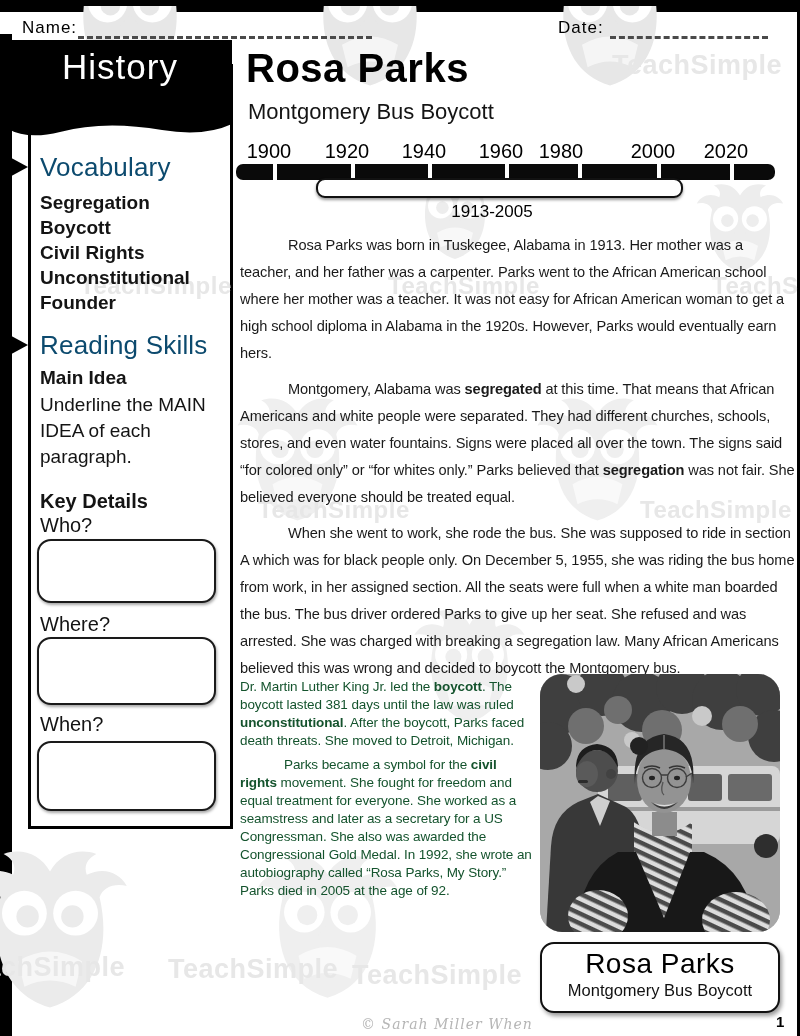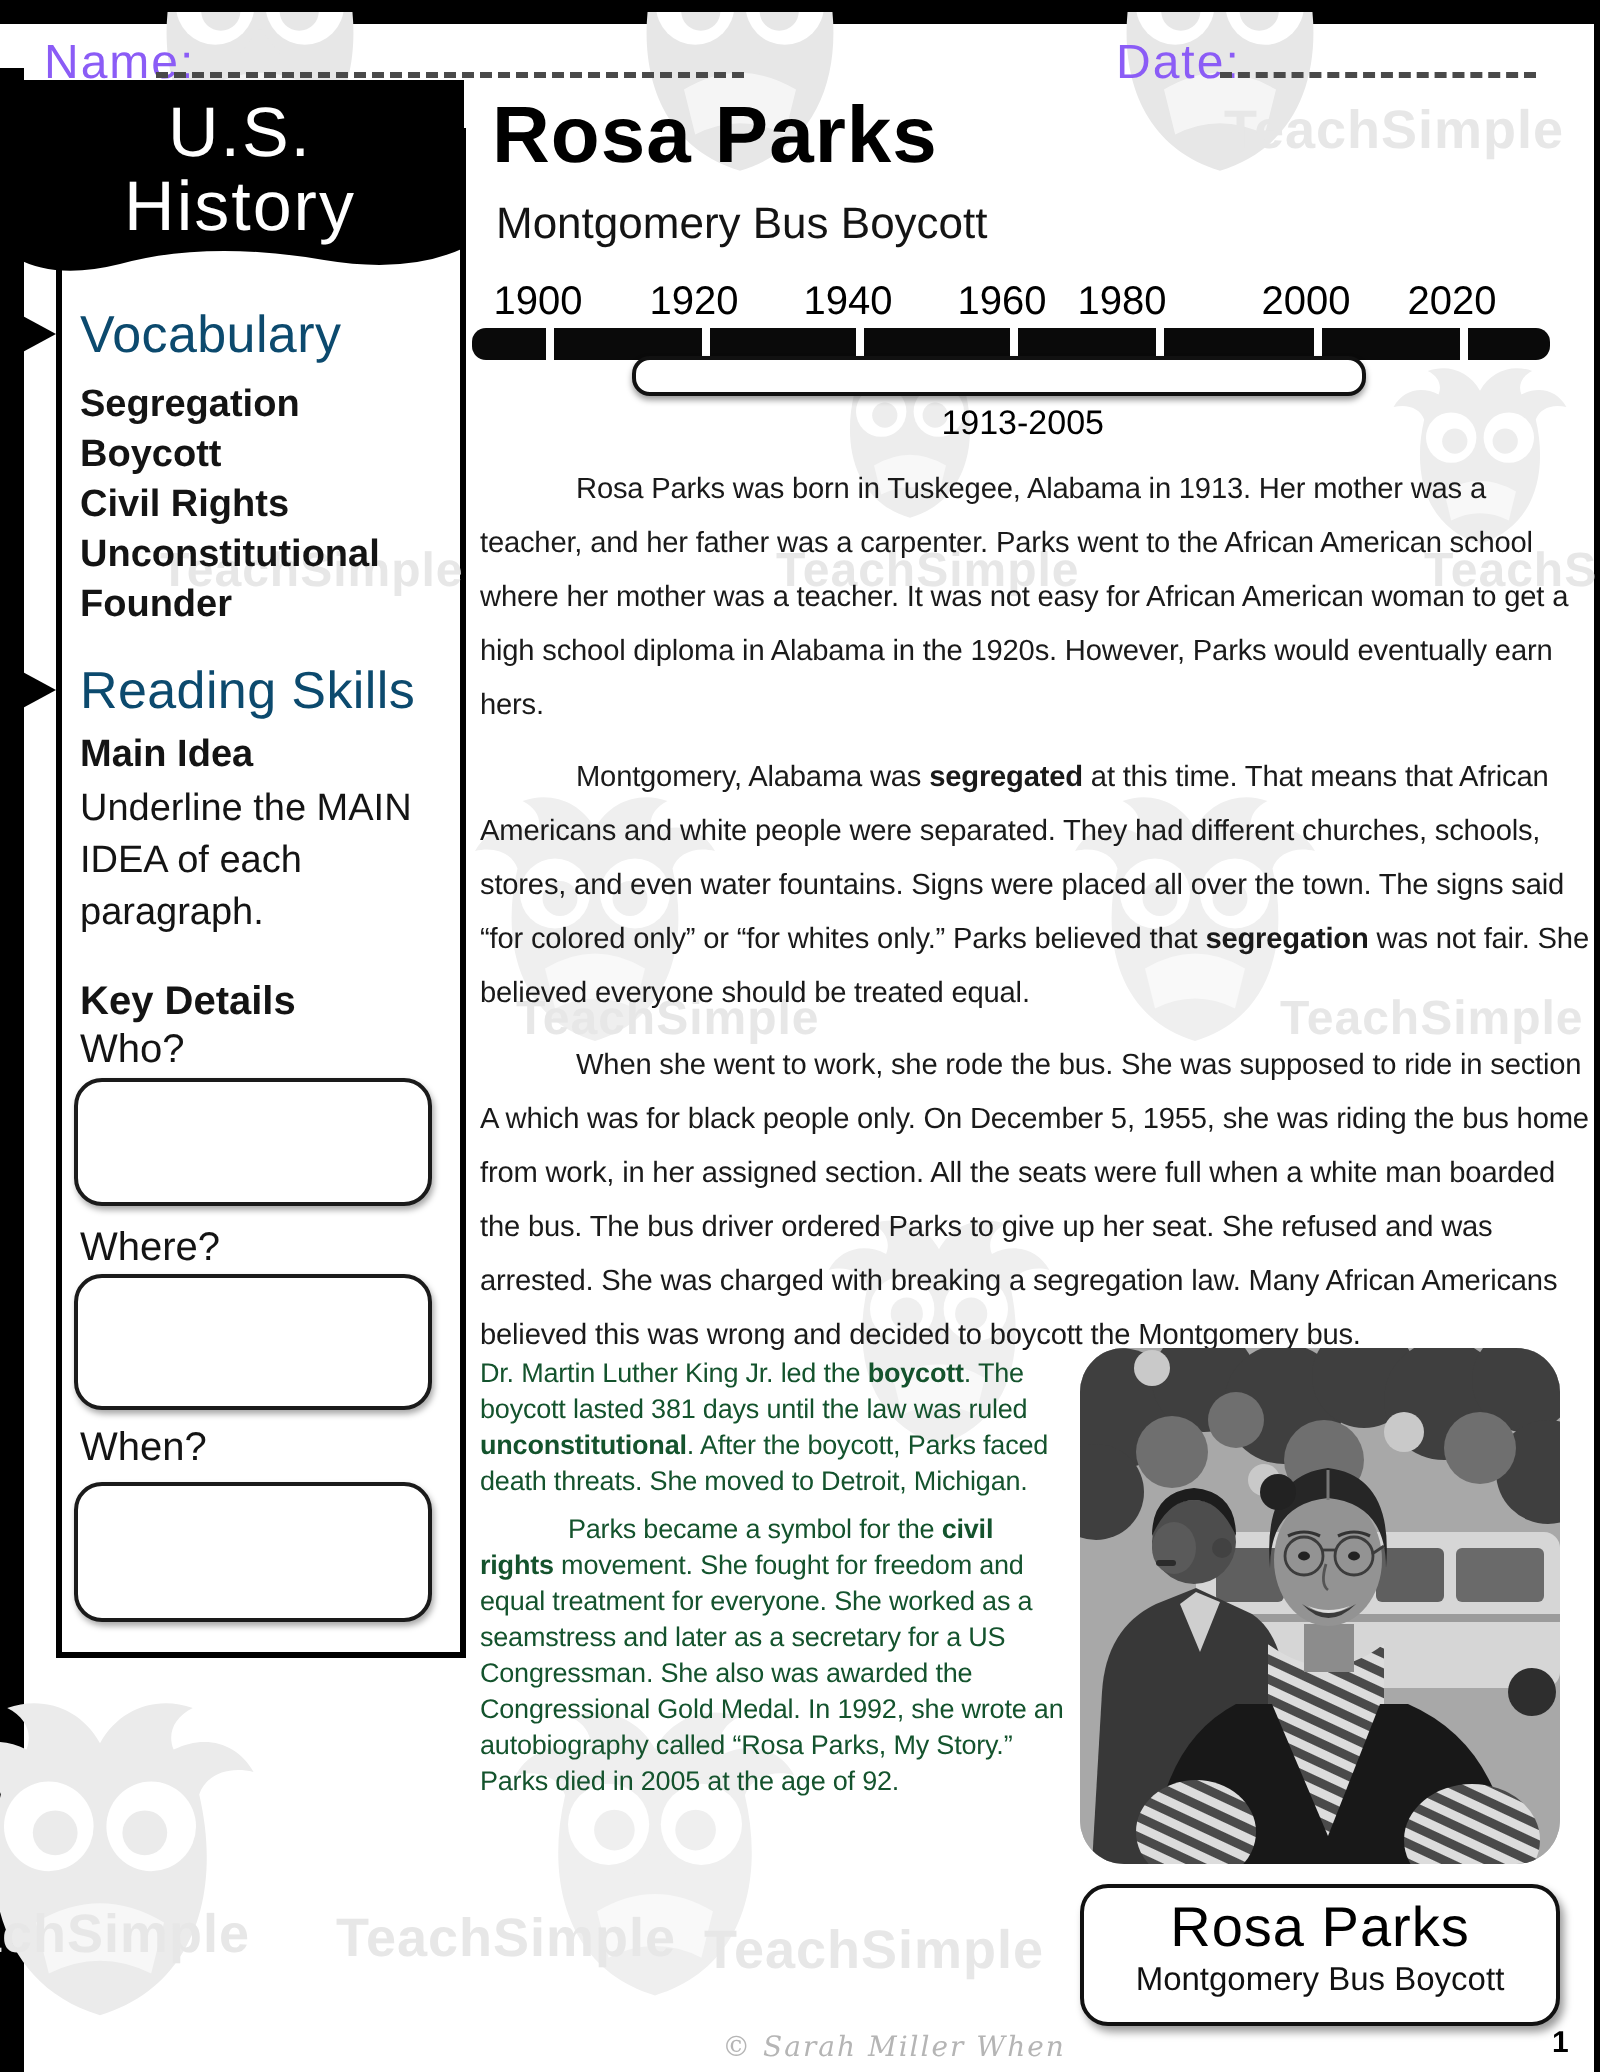--- a/index.html
+++ b/index.html
@@ -14,21 +14,21 @@
   #top-bar    { left:0; top:0; width:800px; height:6px; }
   #left-bar   { left:0; top:28px; width:12px; height:1002px; }
   #right-edge { right:0; top:0; width:3px; height:1036px; }
 
   
   .wm { position:absolute; z-index:2; color:#e7e7e7; pointer-events:none; }
   .wm-text { font-weight:bold; letter-spacing:.5px; white-space:nowrap; }
   .wm svg { display:block; }
 
   
-  .hdr-label { position:absolute; z-index:3; font-size:24px; color:#8b5cf6; letter-spacing:1px; }
+  .hdr-label { position:absolute; z-index:3; font-size:17px; color:#000000; letter-spacing:1px; }
   #name-label { left:22px; top:12px; }
   #date-label { left:558px; top:12px; }
   .fill-line { position:absolute; z-index:3; height:20px; border-bottom:3px dashed #4a4a4a; }
   #name-line { left:78px;  top:13px; width:294px; }
   #date-line { left:610px; top:13px; width:158px; }
 
   
   #banner { position:absolute; left:8px; top:34px; z-index:4; }
   #banner-text { position:absolute; left:8px; top:42px; width:224px; z-index:5;
     text-align:center; color:#fff; font-size:35px; line-height:37px; letter-spacing:1px; }
@@ -64,21 +64,21 @@
   
   #timeline { position:absolute; left:0; top:0; z-index:3; }
   .tl-year { position:absolute; top:134px; width:70px; text-align:center; font-size:20px; color:#000; }
   #tl-bar { position:absolute; left:236px; top:158px; width:539px; height:16px;
     background:#0a0a0a; border-radius:7px; }
   .tl-tick { position:absolute; top:0; width:4px; height:16px; background:#fff; }
   #tl-span { position:absolute; left:316px; top:172px; width:367px; height:20px;
     background:#fff; border:2.5px solid #111; border-radius:9px;
     box-shadow:0 2px 3px rgba(0,0,0,.4); }
   #tl-span-label { position:absolute; left:432px; top:196px; width:120px;
-    text-align:right; font-size:17px; color:#000; }
+    text-align:center; font-size:17px; color:#000; }
 
   
   #article-body { position:absolute; left:240px; top:226px; width:556px; z-index:3; }
   #article-body .para { font-size:14.6px; line-height:27px; text-indent:48px;
     margin-bottom:9px; color:#1a1a1a; letter-spacing:-.1px; }
   #side-row { position:absolute; left:240px; top:668px; z-index:3; }
   #side-col { position:absolute; left:0; top:4px; width:293px; }
   #side-col .para { font-size:13.5px; line-height:18px; margin-bottom:6px;
     color:#14532d; letter-spacing:-.1px; }
   #side-col .para:nth-child(2) { text-indent:44px; }
@@ -188,21 +188,20 @@
   <div class="hdr-label" id="date-label">Date:</div>
   <div class="fill-line" id="date-line"></div>
 
   <div id="sidebar-box"></div>
   <div id="banner">
     <svg width="224" height="104" viewBox="0 0 224 104">
       <path d="M0,0 H224 V84 Q196,97 154,90 Q96,80 52,92 Q20,100 0,89 Z" fill="#000"></path>
     </svg>
   </div>
   <div id="banner-text">
-    <div>U.S.</div>
     <div>History</div>
   </div>
   <div class="side-arrow" id="arrow-vocab"></div>
   <div class="side-arrow" id="arrow-reading"></div>
 
   <div class="sb sb-title" id="vocab-title">Vocabulary</div>
   <div class="sb" id="vocab-list">
     <div>Segregation</div>
     <div>Boycott</div>
     <div>Civil Rights</div>

